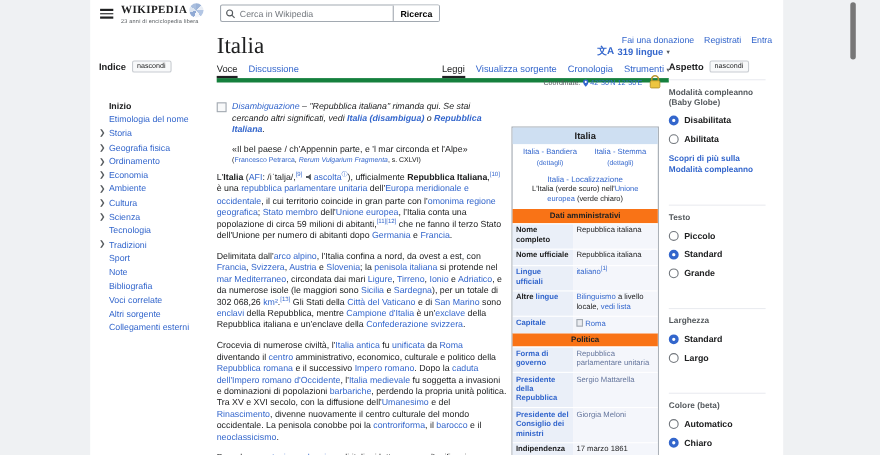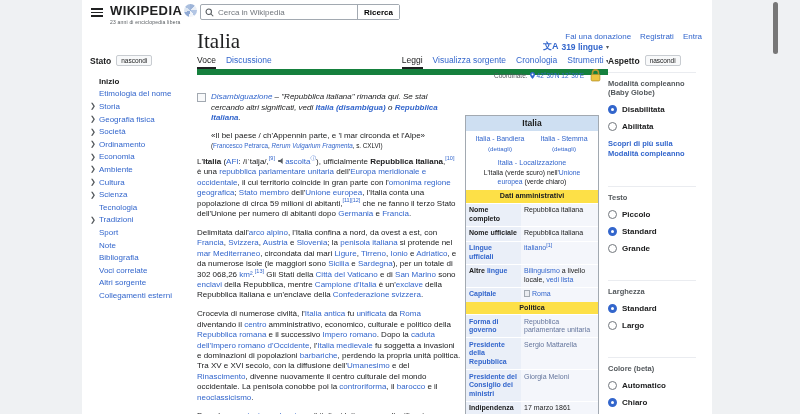--- a/index.html
+++ b/index.html
@@ -5,50 +5,50 @@
   * { box-sizing: border-box; margin: 0; padding: 0; }
   html,body { width:800px; height:414px; overflow:hidden; }
   body { background:#eff1f3; font-family:"Liberation Sans",sans-serif; color:#202122; }
   #wrap { position:absolute; left:82px; top:0; width:630px; height:414px; background:#fff; overflow:hidden; }
 
   
   .hamburger { position:absolute; left:9px; top:8px; width:12px; height:9px; cursor:pointer; }
   .hamburger i { display:block; height:1.5px; background:#202122; margin-bottom:2px; }
   .logo { position:absolute; left:28px; top:3px; }
   .logo-line1 { display:flex; align-items:center; gap:2px; }
-  .logo-word { font-family:Liberation Sans, sans-serif; font-weight:bold; font-size:13px; letter-spacing:.4px; }
+  .logo-word { font-family:Liberation Serif, serif; font-weight:bold; font-size:10px; letter-spacing:.4px; }
   .globe { width:13px; height:13px; border-radius:50%;
     background:conic-gradient(#9db4d8 0 12%,#e9eef6 12% 25%,#b3c6e4 25% 40%,#f2f5fa 40% 55%,#8fa9d4 55% 70%,#dde6f2 70% 85%,#a9bede 85%); }
   .logo-tag { font-size:5px; color:#54595d; margin-top:1px; letter-spacing:.2px; }
   .search { position:absolute; left:118px; top:4px; width:200px; height:16px; border:1px solid #a2a9b1; border-radius:2px; display:flex; align-items:center; background:#fff; }
   .search svg { margin:0 4px; flex:none; }
   .search input { border:none; outline:none; font-size:8px; width:100%; font-family:inherit; color:#202122; }
   .search input::placeholder { color:#72777d; }
   .search-btn { height:100%; border:none; border-left:1px solid #a2a9b1; font-size:8px; font-weight:bold; padding:0 6px; background:#fff; font-family:inherit; cursor:pointer; }
   .top-links { position:absolute; right:10px; top:8px; display:flex; gap:9px; font-size:8px; }
   .top-links span { color:#3366cc; cursor:pointer; white-space:nowrap;margin-top:24px; }
 
   
   .toc { position:absolute; left:8px; top:55px; width:106px; }
   .toc-head { display:flex; gap:5px; align-items:center; }
   .toc-title { font-size:8.5px; font-weight:bold; }
   .pill-btn { font-size:6.5px; color:#202122; background:#f8f9fa; border:1px solid #c8ccd1; border-radius:2px; padding:1px 4px; cursor:pointer; font-family:inherit; }
-  .toc-list { margin-top:9px; }
+  .toc-list { margin-top:24px; }
   .toc-item { display:flex; align-items:center; height:12.6px; font-size:8px; cursor:pointer; }
   .toc-chev { width:9px; flex:none; color:#54595d; font-size:7px; }
   .toc-label { color:#3366cc; white-space:nowrap; }
   .toc-item.current .toc-label { color:#202122; font-weight:bold; }
 
   
   .content { position:absolute; left:115px; top:24px; width:412px; }
   .page-title { font-family:"Liberation Serif",serif; font-size:21px; font-weight:normal; margin-top:5px; }
   .lang-btn { position:absolute; right:0; top:16px; display:flex; gap:3px; align-items:center; color:#3366cc; font-size:8.5px; font-weight:bold; cursor:pointer; }
   .langicon { font-size:9px; }
   .chev { font-size:6px; color:#54595d; font-weight:normal; }
-  .tabs-row { display:flex; align-items:flex-end; border-bottom:6px solid #15803d; margin-top:6px; height:15px; font-size:8.5px; }
+  .tabs-row { display:flex; align-items:flex-end; border-bottom:4px solid #15803d; margin-top:6px; height:15px; font-size:8.5px; }
   .tab { margin-right:10px; padding-bottom:2px; color:#3366cc; cursor:pointer; white-space:nowrap; }
   .tab.active { color:#202122; border-bottom:2px solid #202122; }
   .tabs-right { margin-left:auto; display:flex; }
   .tabs-right .tab:last-child { margin-right:0; }
   .coords { position:absolute; right:25px; top:48px; font-size:6.5px; display:flex; gap:2px; align-items:center; }
   .coords .clabel { color:#54595d; }
   .coords .cval { color:#3366cc; cursor:pointer; }
   .lock { position:absolute; right:8px; top:44px; cursor:pointer; }
 
   .article { width:264px; padding-top:17px; }
@@ -73,21 +73,21 @@
   
   .infobox { position:absolute; right:10px; top:91px; width:134px; border:1px solid #a2a9b1; background:#fff; font-size:7px; line-height:8.6px; }
   .ib-title { background:#cedff2; font-weight:bold; font-size:8.5px; text-align:center; padding:3px 0; }
   .ib-images { display:flex; text-align:center; padding:4px 2px 3px; }
   .ib-imgcol { flex:1; }
   .ib-imgcol .det { font-size:6.2px; margin-top:2px; color:#3366cc; cursor:pointer; }
   .ib-imgcol .ilink { color:#3366cc; cursor:pointer; }
   .ib-loc { text-align:center; padding:2px 5px 4px; }
   .ib-loc-link { color:#3366cc; font-size:7.2px; cursor:pointer; }
   .ib-loc-cap { margin-top:2px; font-size:6.8px; line-height:8.4px; }
-  .ib-sec { background:#fde047; font-weight:bold; text-align:center; padding:2px 0; font-size:7.2px; }
+  .ib-sec { background:#f97316; font-weight:bold; text-align:center; padding:2px 0; font-size:7.2px; }
   .ib-row { display:flex; border-top:1px solid #fff; }
   .ib-label { width:55px; flex:none; padding:2.5px 3px; background:#eaeff8; font-weight:bold; }
   .ib-label span.bl, .ib-label span.b { font-weight:bold; }
   .ib-value { flex:1; padding:2.5px 3px; background:#f4f6fb; }
 
   
   .aspetto { position:absolute; left:526px; top:55px; width:88px; font-size:8px; background:#fff; }
   .asp-head { display:flex; gap:5px; align-items:center; padding-bottom:6px; border-bottom:1px solid #eaecf0; }
   .asp-title { font-weight:bold; font-size:8.5px; }
   .asp-group { padding:6px 0 27px; border-bottom:1px solid #eaecf0;font-weight:bold; }
@@ -126,43 +126,39 @@
     <button class="search-btn">Ricerca</button>
   </div>
   <div class="top-links">
       <span>Fai una donazione</span>
       <span>Registrati</span>
       <span>Entra</span>
     </div>
 
   <div class="toc">
     <div class="toc-head">
-      <span class="toc-title">Stato</span>
+      <span class="toc-title">Indice</span>
       <button class="pill-btn">nascondi</button>
     </div>
     <div class="toc-list">
         <div class="toc-item current">
           <span class="toc-chev"></span>
           <span class="toc-label">Inizio</span>
         </div>
         <div class="toc-item">
           <span class="toc-chev"></span>
           <span class="toc-label">Etimologia del nome</span>
         </div>
         <div class="toc-item">
           <span class="toc-chev">❯</span>
           <span class="toc-label">Storia</span>
         </div>
         <div class="toc-item">
           <span class="toc-chev">❯</span>
           <span class="toc-label">Geografia fisica</span>
-        </div>
-        <div class="toc-item">
-          <span class="toc-chev">❯</span>
-          <span class="toc-label">Società</span>
         </div>
         <div class="toc-item">
           <span class="toc-chev">❯</span>
           <span class="toc-label">Ordinamento</span>
         </div>
         <div class="toc-item">
           <span class="toc-chev">❯</span>
           <span class="toc-label">Economia</span>
         </div>
         <div class="toc-item">

